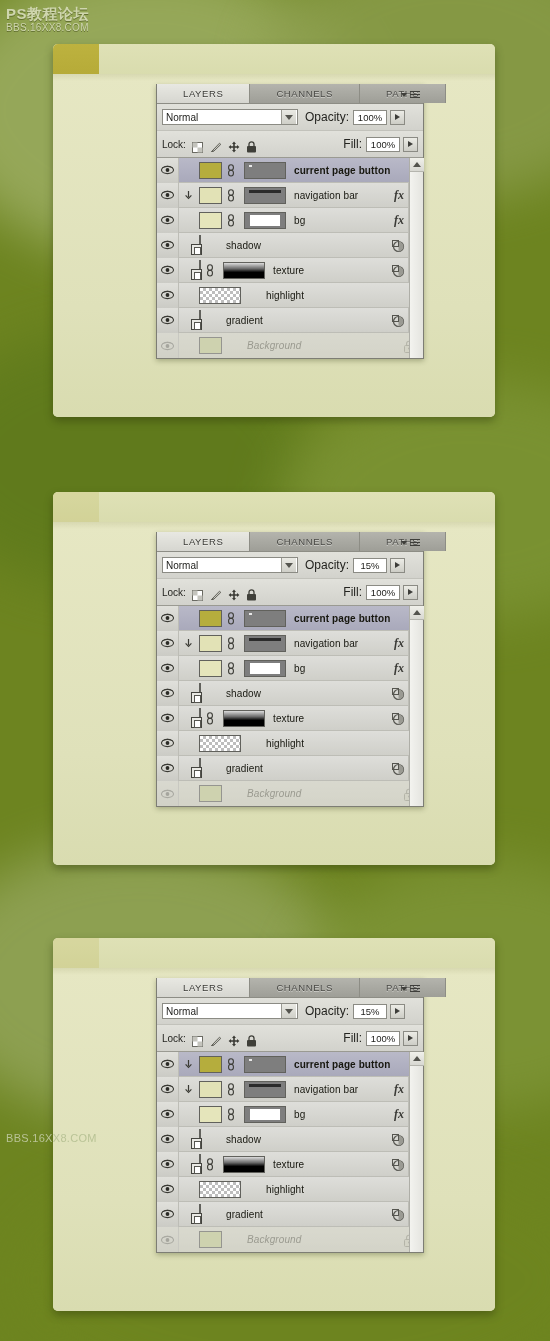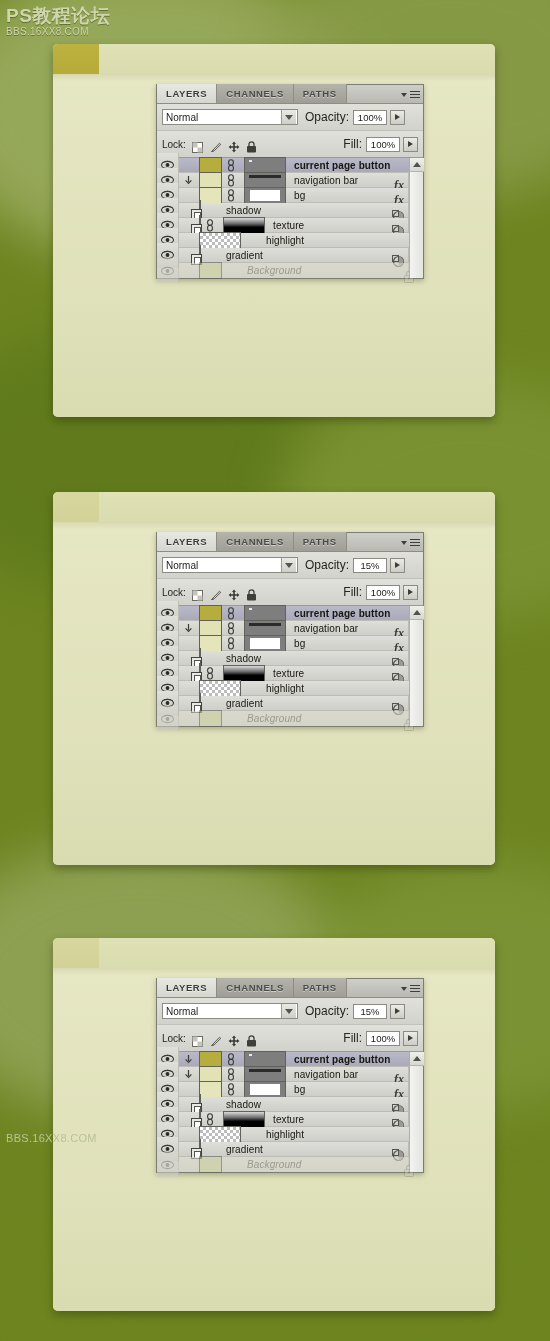--- a/index.html
+++ b/index.html
@@ -9,21 +9,21 @@
     font-family:"Liberation Sans", sans-serif;
     background:#6d8420;
   }
 
   
   .backdrop { position:absolute; inset:0; z-index:0; }
   .bg-blob { position:absolute; border-radius:50%; filter:blur(26px); }
 
   
   .watermark { position:absolute; left:6px; top:6px; z-index:5; line-height:1; }
-  .wm-main { font-size:19px; font-weight:bold; color:#cfd6ae; letter-spacing:.5px;
+  .wm-main { font-size:15px; font-weight:bold; color:#cfd6ae; letter-spacing:.5px;
              text-shadow:0 1px 0 rgba(60,70,20,.55);text-align:right; }
   .wm-sub  { font-size:10px; color:#cdd4ad; letter-spacing:.3px; margin-top:2px;
              text-shadow:0 1px 0 rgba(60,70,20,.55); }
   .watermark2 { position:absolute; left:6px; top:1132px; z-index:5; }
   .wm2 { font-size:11px; color:#b9c396; letter-spacing:.3px; }
 
   
   .card {
     position:absolute; left:53px; width:442px; z-index:2;
     background:#e2e4bc;
@@ -58,22 +58,22 @@
     box-shadow:0 2px 5px rgba(40,50,10,.3);
   }
 
   
   .pal-tabs {
     position:relative; height:19px; display:flex; align-items:flex-end;
     background:linear-gradient(180deg,#cfcfca 0%, #b9b9b2 100%);
     border-bottom:1px solid #8d8d85;
   }
   .pal-tab {
-    height:19px; padding:0 9px; display:flex; align-items:center;
-    font-size:9.5px; font-weight:bold; letter-spacing:.6px;
+    height:19px; padding:0 26px; display:flex; align-items:center;
+    font-size:9.5px; font-weight:normal; letter-spacing:.6px;
     color:#4a4a46; border-right:1px solid #8d8d85;
     background:linear-gradient(180deg,#b4b4ad 0%, #9e9e97 100%);
     text-shadow:0 1px 0 rgba(255,255,255,.45);
   }
   .pal-tab.active {
     background:linear-gradient(180deg,#e8e8e2 0%, #d6d6d0 100%);
     color:#3a3a36;
   }
   .pal-menu {
     position:absolute; right:3px; top:3px; width:22px; height:13px;
@@ -119,21 +119,21 @@
     border-left:5px solid #3d3d39;
   }
   .lock-label { font-size:10px; color:#242420; margin-right:6px; }
   .lockicons { display:flex; align-items:center; gap:7px; }
   .ico { width:11px; height:11px; display:block; }
   .spacer { flex:1; }
 
   
   .pal-list { position:relative; background:#d6d6d0; border-top:1px solid #9a9a92; }
   .layer-row {
-    position:relative; display:flex; align-items:center; height:15px;
+    position:relative; display:flex; align-items:center; height:25px;
     border-bottom:1px solid #bdbdb6;
     background:linear-gradient(180deg,#dededa 0%, #cfcfc9 100%);
     text-align:right;
   }
   .layer-row.selected {
     background:linear-gradient(180deg,#b9b9c8 0%, #a9a9bb 100%);
   }
   .layer-row.bgrow {
     background:linear-gradient(180deg,#dcdcce 0%, #d2d2c2 100%);
     opacity:.55; border-bottom:none;

